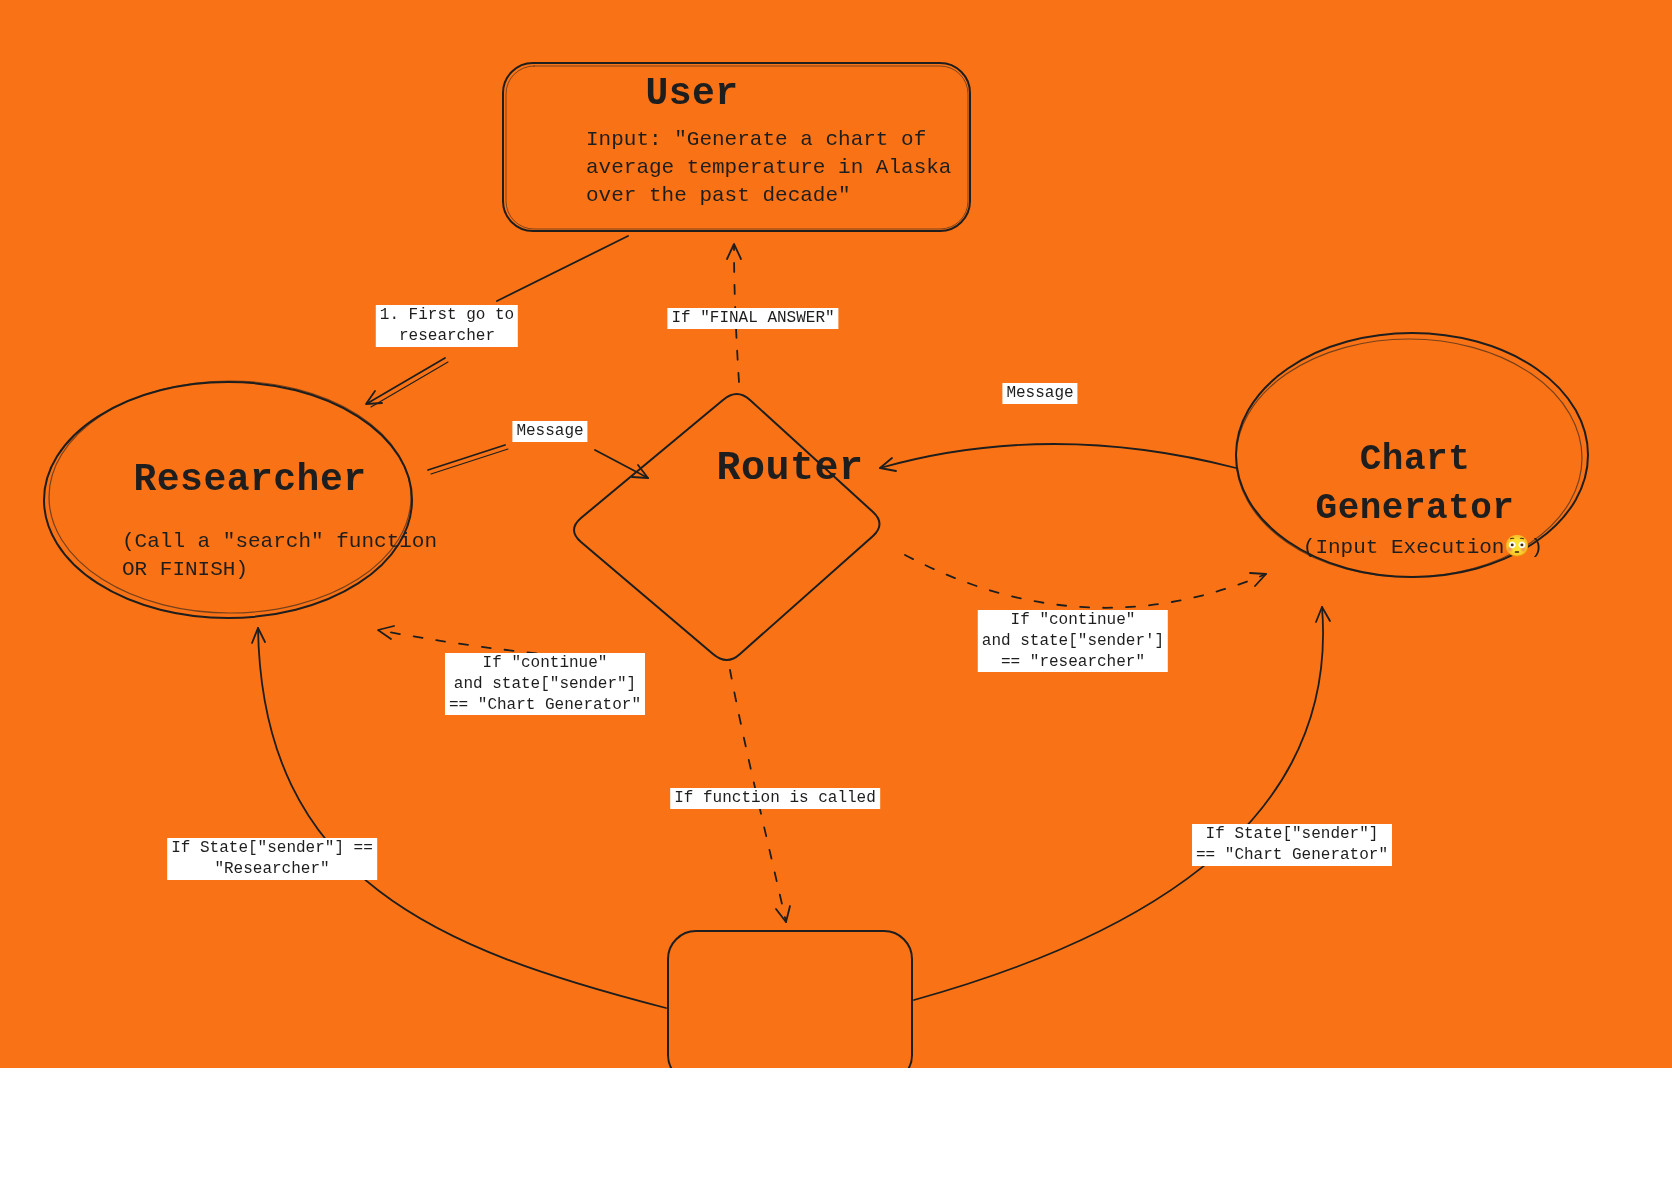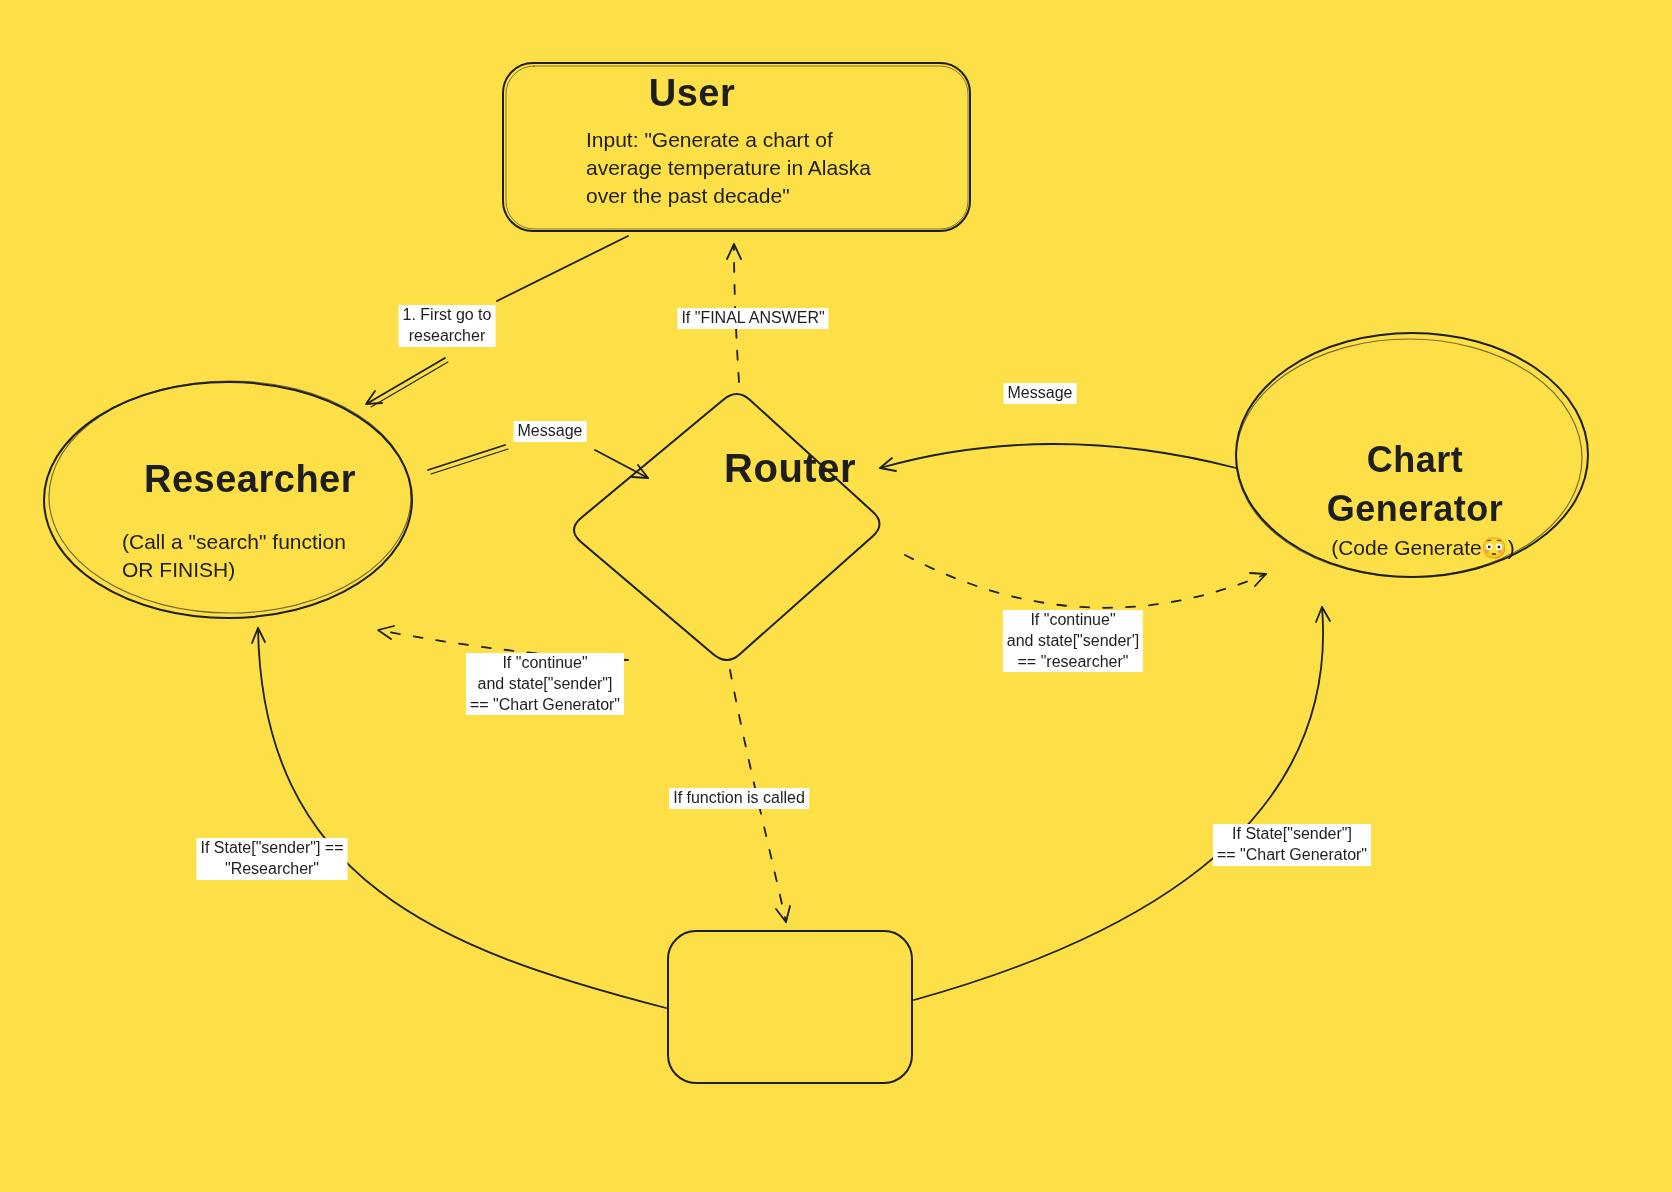--- a/index.html
+++ b/index.html
@@ -1,18 +1,18 @@
 <!DOCTYPE html>
 <html><head>
 <meta charset="utf-8">
 <style>
   html,body { margin:0; padding:0; background:#ffffff; }
   .canvas {
-    position:relative; width:1672px; height:1192px; background:#fde047;
-    font-family:Liberation Sans, sans-serif; color:#1e1e1e; overflow:hidden;
+    position:relative; width:1672px; height:1068px; background:#f97316;
+    font-family:Liberation Mono, monospace; color:#1e1e1e; overflow:hidden;
   }
   .canvas svg { position:absolute; left:0; top:0; }
   .t { position:absolute; white-space:pre-line; color:#1e1e1e; }
   .center { transform:translateX(-50%); text-align:center; }
   .node-title { font-weight:bold; letter-spacing:0.5px; }
   .sub { font-size:21px; line-height:1.33; }
   .elabel { font-size:16px; line-height:1.3; background:#ffffff; padding:0 4px; }
 </style>
 </head>
 <body>
@@ -96,41 +96,41 @@
 over the past decade"</div>
 
   <div class="t center node-title" style="left:250px; top:458px; font-size:38px;">Researcher</div>
   <div class="t sub" style="left:122px; top:528px;">(Call a "search" function
 OR FINISH)</div>
 
   <div class="t center node-title" style="left:790px; top:446px; font-size:40px;">Router</div>
 
   <div class="t center node-title" style="left:1415px; top:436px; font-size:36px; line-height:1.35;">Chart
 Generator</div>
-  <div class="t center sub" style="left:1423px; top:534px;">(Code Generate😳)</div>
+  <div class="t center sub" style="left:1423px; top:534px;">(Input Execution😳)</div>
 
 
   <div class="t center elabel" style="left:447px; top:305px;">1. First go to
 researcher</div>
 
   <div class="t center elabel" style="left:753px; top:308px;">If "FINAL ANSWER"</div>
 
   <div class="t center elabel" style="left:550px; top:421px;">Message</div>
 
   <div class="t center elabel" style="left:1040px; top:383px;">Message</div>
 
   <div class="t center elabel" style="left:545px; top:653px;">If "continue"
 and state["sender"]
 == "Chart Generator"</div>
 
   <div class="t center elabel" style="left:1073px; top:610px;">If "continue"
 and state["sender']
 == "researcher"</div>
 
-  <div class="t center elabel" style="left:739px; top:788px;">If function is called</div>
+  <div class="t center elabel" style="left:775px; top:788px;">If function is called</div>
 
   <div class="t center elabel" style="left:272px; top:838px;">If State["sender"] ==
 "Researcher"</div>
 
   <div class="t center elabel" style="left:1292px; top:824px;">If State["sender"]
 == "Chart Generator"</div>
 
 </div>
 
 </body></html>

